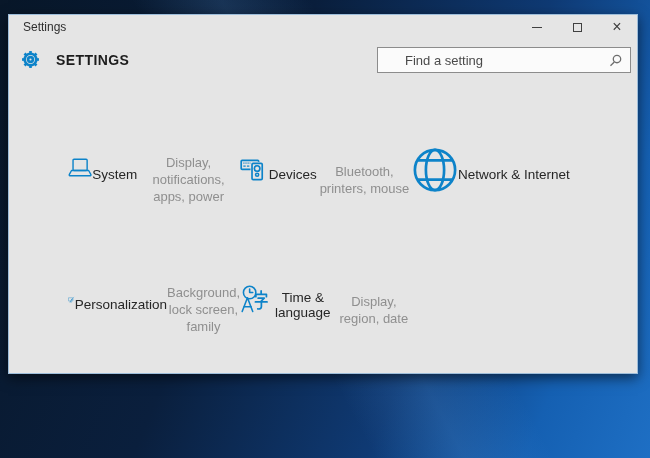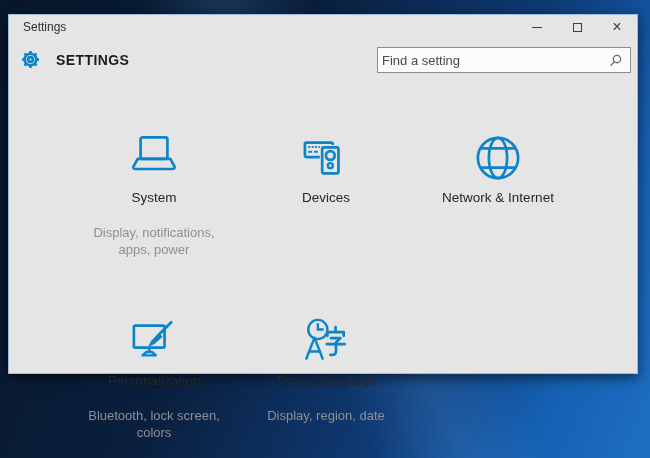--- a/index.html
+++ b/index.html
@@ -23,28 +23,28 @@
   .close-x{font-size:16px;line-height:1;color:#404040;}
 
   
   .header{position:relative;height:50px;}
   .gear{position:absolute;left:12px;top:11px;width:19px;height:19px;}
   .app-title{position:absolute;left:47px;top:13px;font-size:14px;font-weight:bold;
     color:#1c1c1c;letter-spacing:0.4px;}
   .searchbox{position:absolute;left:368px;top:8px;width:254px;height:26px;box-sizing:border-box;
     background:#fbfbfb;border:1px solid #8c8c8c;display:flex;align-items:center;}
   .searchbox input{flex:1;min-width:0;border:none;background:transparent;outline:none;
-    font-family:"Liberation Sans",sans-serif;font-size:13px;color:#a21caf;padding:0 4px 0 4px;}
+    font-family:"Liberation Sans",sans-serif;font-size:13px;color:#a21caf;padding:0 4px 0 27px;}
   .searchbox input::placeholder{color:#4a4a4a;opacity:1;}
   .mag{width:13px;height:13px;margin-right:8px;flex:0 0 auto;}
 
   
   .grid{position:absolute;left:59px;top:120px;display:grid;
     grid-template-columns:repeat(3,172px);row-gap:60px;}
-  .tile{display:flex;flex-direction:column;align-items:center;text-align:center;cursor:pointer;}
+  .tile{display:flex;flex-direction:row;align-items:center;text-align:center;cursor:pointer;}
   .tile-icon{width:46px;height:46px;}
   .t-title{margin-top:9px;font-size:13.5px;color:#262626;}
   .t-sub{margin-top:19px;font-size:13px;line-height:17px;color:#8f8f8f;max-width:145px;}
 
   .stroke{fill:none;stroke:#0d83c9;stroke-width:2.8;stroke-linejoin:round;}
   .thin{stroke-width:2.5;}
   .fillb{fill:#0d83c9;stroke:none;}
   .bgfill{fill:#e5e5e5;stroke:none;}
   .round{stroke-linecap:round;}
 </style>
@@ -118,20 +118,21 @@
               <rect x="23" y="11.5" width="2" height="2"></rect>
             <rect x="5.5" y="16.5" width="4" height="2"></rect>
               <rect x="11.5" y="16.5" width="4" height="2"></rect>
           </g>
           <rect class="bgfill" x="17.5" y="10.5" width="22" height="32"></rect>
           <rect class="stroke" x="20" y="13" width="17" height="27" rx="2"></rect>
           <circle class="stroke" cx="28.5" cy="21.5" r="4.6"></circle>
           <circle class="stroke thin" cx="28.5" cy="32" r="2.6"></circle>
         </svg>
         <div class="t-title">Devices</div>
+        <div class="t-sub">Bluetooth, printers, mouse</div>
       </div>
 
       <div class="tile">
         <svg class="tile-icon" viewBox="0 0 48 48">
           <circle class="stroke" stroke-width="3" cx="24" cy="24" r="21"></circle>
           <ellipse class="stroke" cx="24" cy="24" rx="9.5" ry="21"></ellipse>
           <line class="stroke" x1="5.5" y1="14" x2="42.5" y2="14"></line>
           <line class="stroke" x1="5.5" y1="34" x2="42.5" y2="34"></line>
         </svg>
         <div class="t-title">Network &amp; Internet</div>
@@ -139,21 +140,21 @@
 
       <div class="tile">
         <svg class="tile-icon" viewBox="0 0 48 48">
           <rect class="stroke" x="3" y="8" width="32" height="23" rx="1.5"></rect>
           <line class="stroke" x1="19" y1="31" x2="19" y2="35.5"></line>
           <path class="stroke thin" d="M12 39 L16 35.5 H22 L26 39 Z"></path>
           <line class="stroke round" stroke-width="4" x1="42" y1="4.5" x2="30" y2="16.5"></line>
           <polygon class="fillb" points="29,15.5 33,19.5 24.5,27 17.5,30.5 21,24"></polygon>
         </svg>
         <div class="t-title">Personalization</div>
-        <div class="t-sub">Bluetooth, lock screen, colors</div>
+        <div class="t-sub">Background, lock screen, family</div>
       </div>
 
 
       <div class="tile">
         <svg class="tile-icon" viewBox="0 0 48 48">
           <circle class="stroke thin" cx="15.5" cy="12" r="10"></circle>
           <path class="stroke thin round" d="M15.5 6.5 V12 H20.5" fill="none"></path>
           <path class="stroke thin round" d="M3.5 42.5 L12 20.5 L20.5 42.5"></path>
           <line class="stroke thin round" x1="6.8" y1="35" x2="17.8" y2="35"></line>
           <g class="stroke round" stroke-width="2.5">

